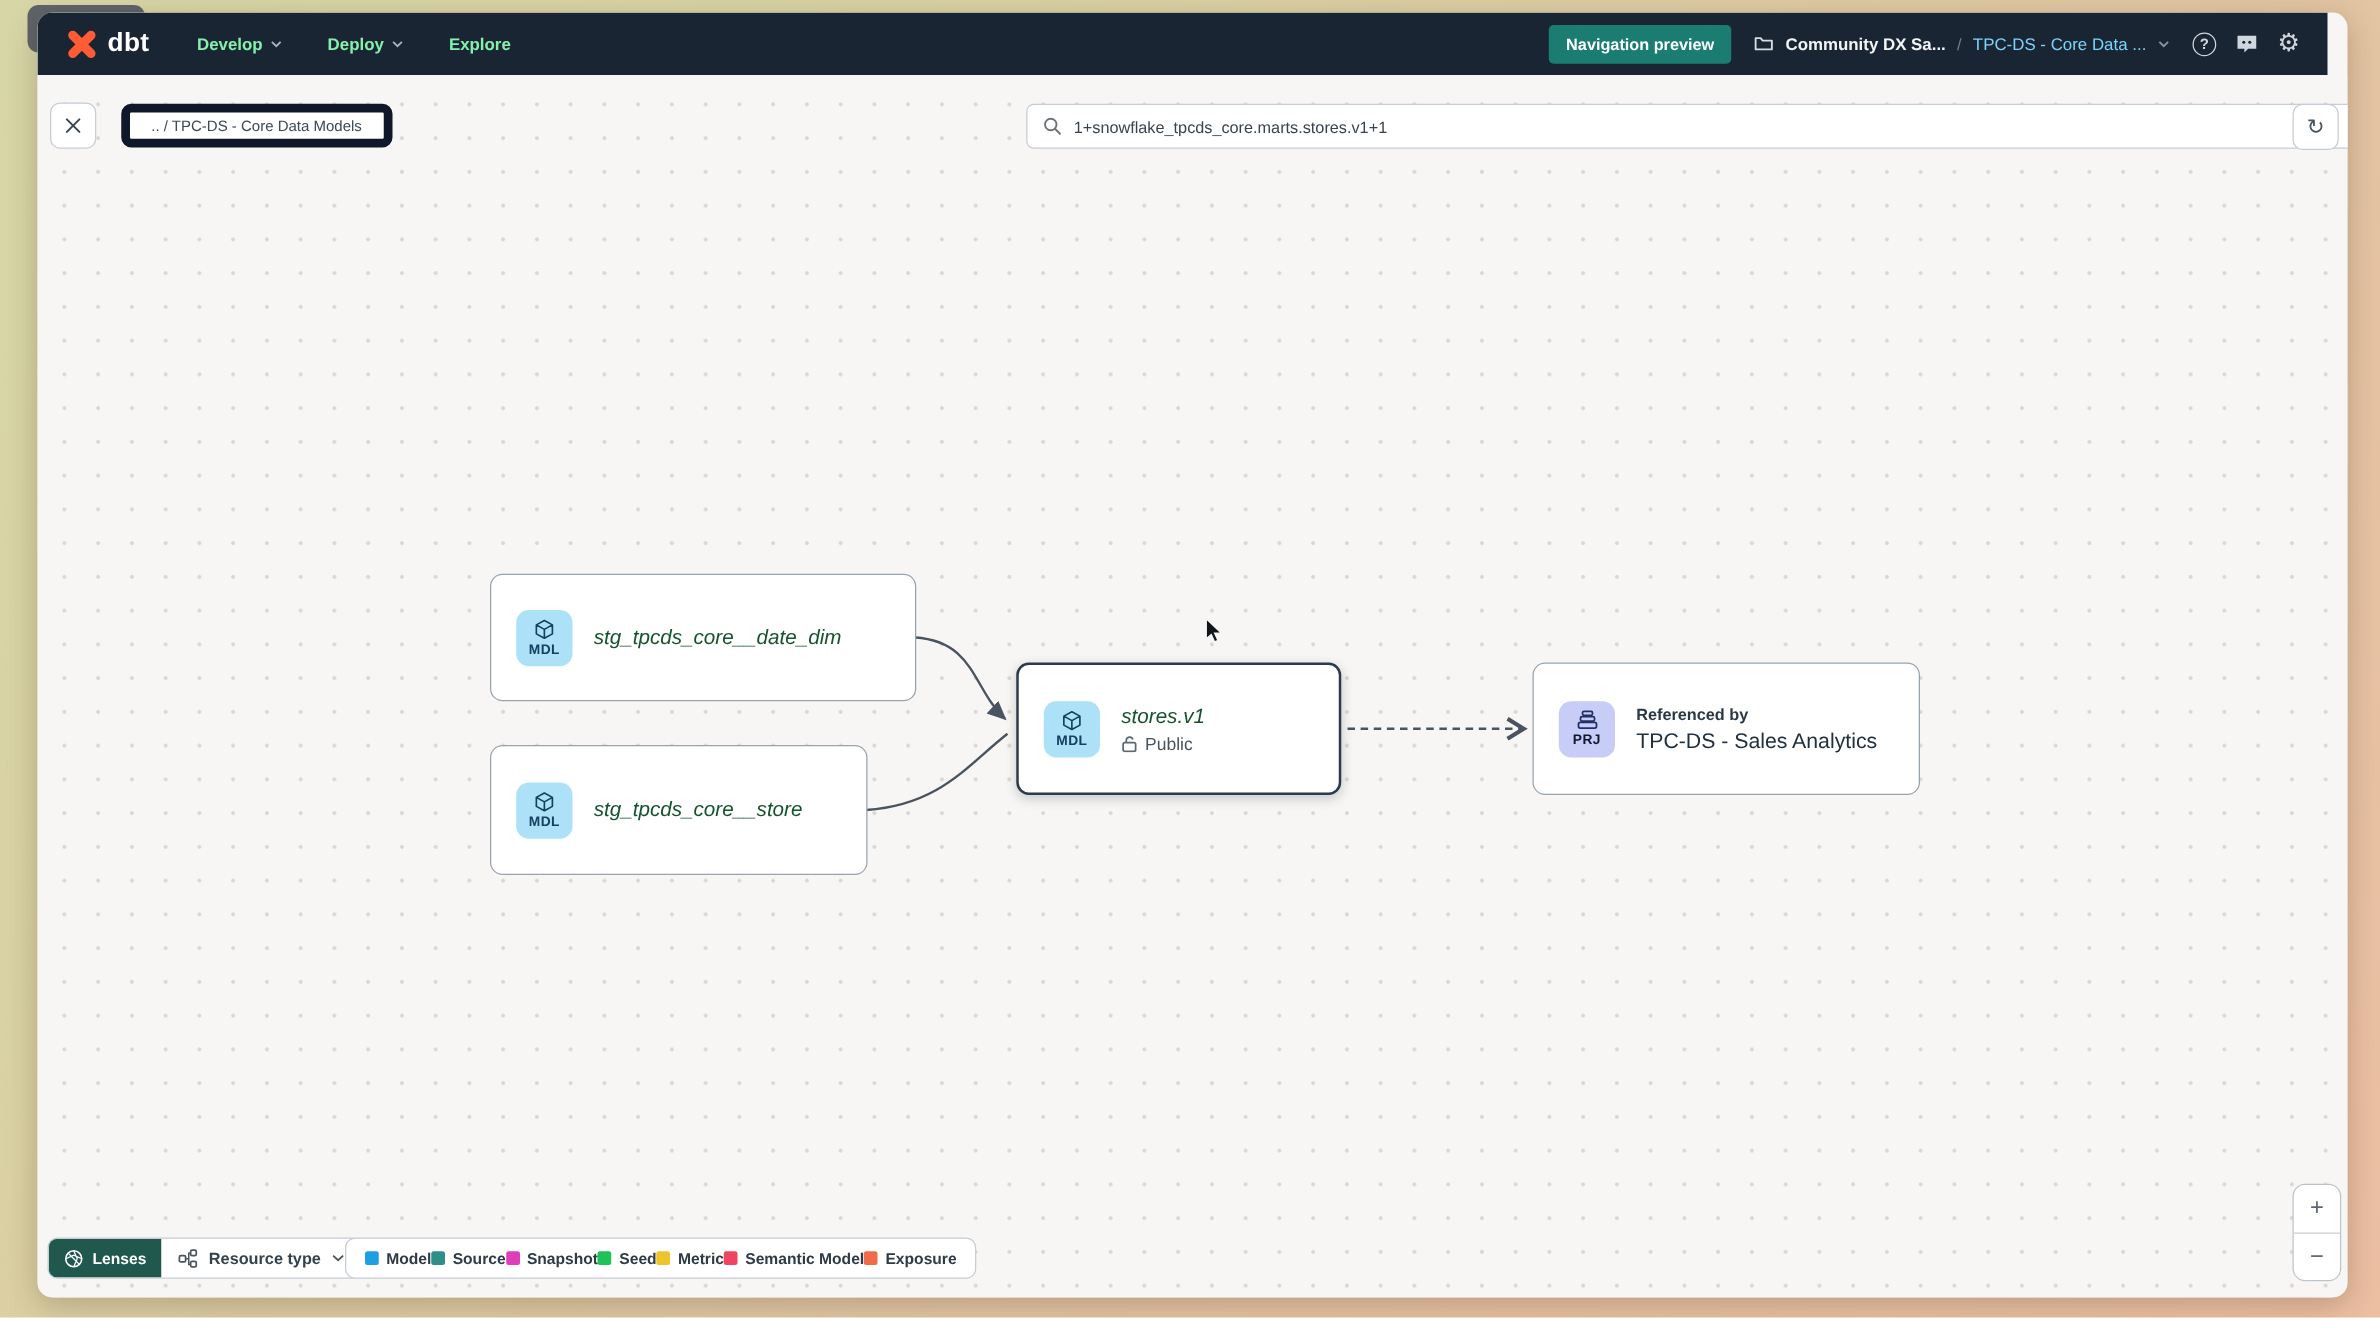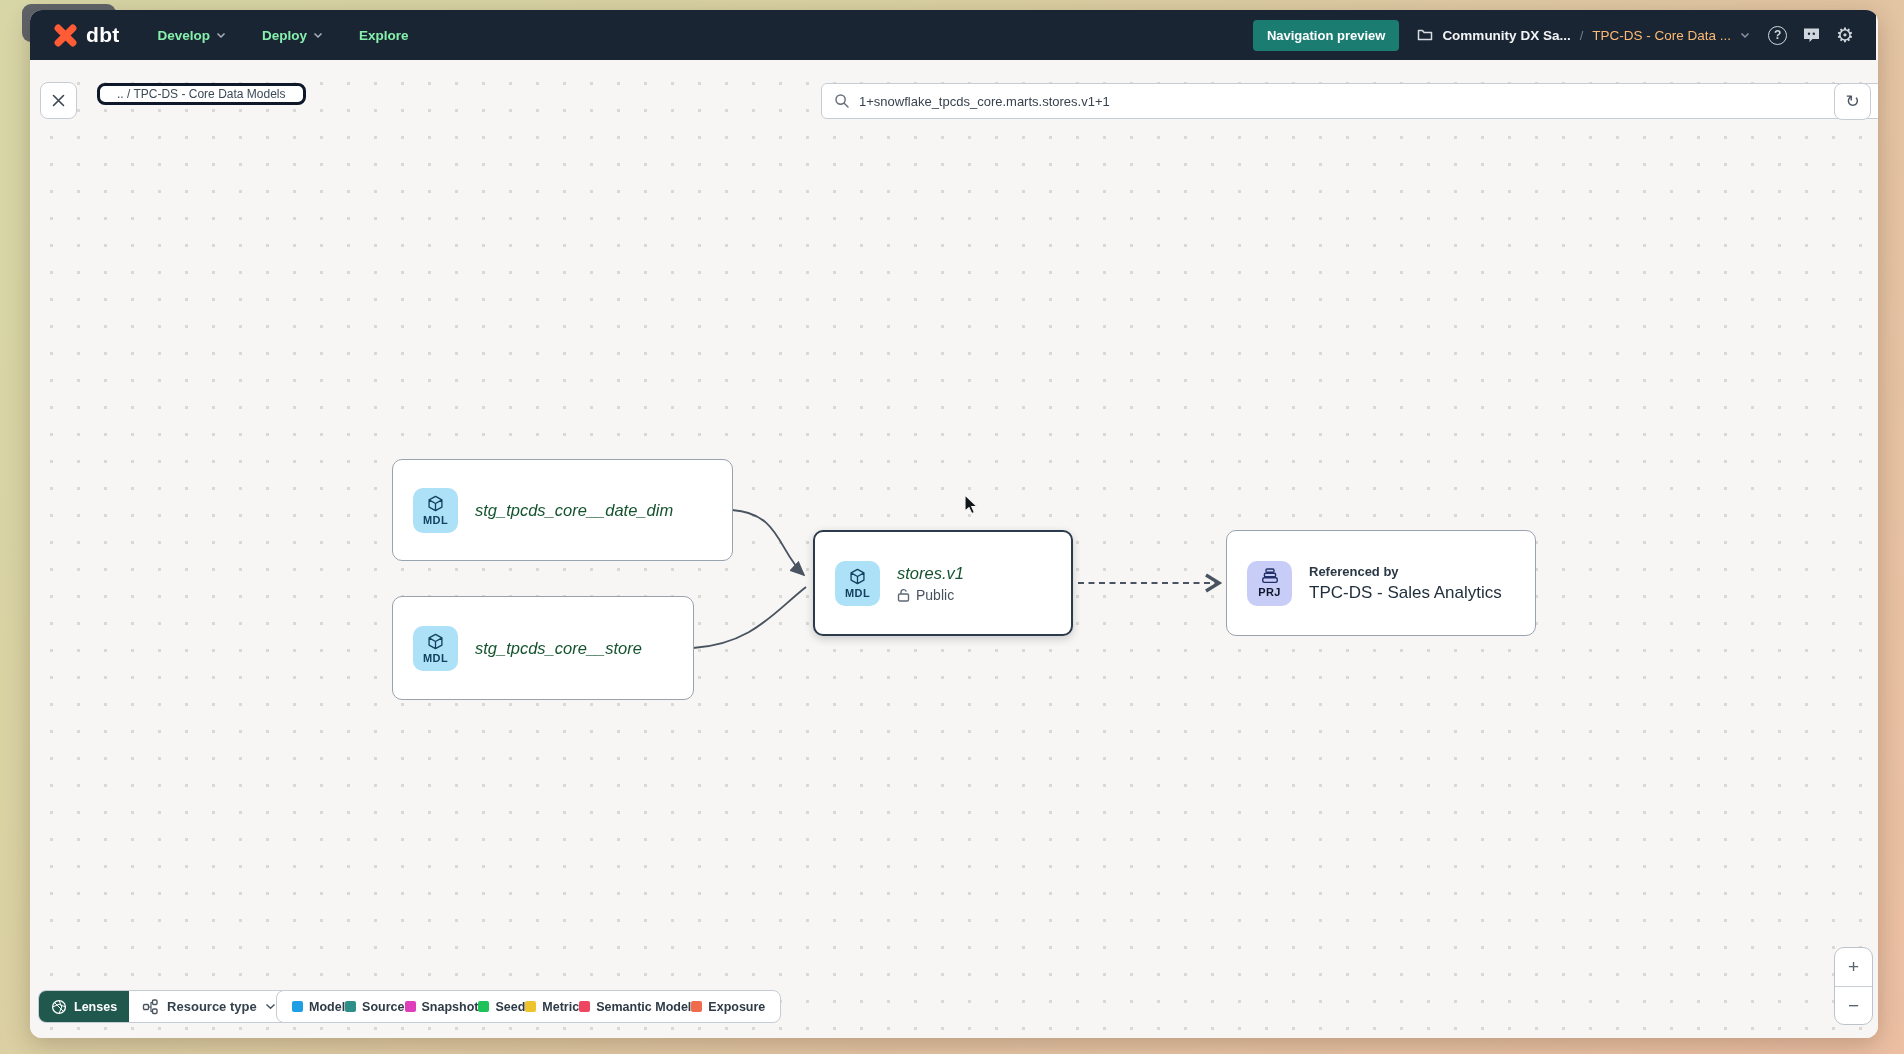--- a/index.html
+++ b/index.html
@@ -10,50 +10,50 @@
   
   .screen-pill { position:absolute; left:22px; top:4px; width:94px; height:38px;
     background:#5f646a; border-radius:9px; display:flex; align-items:center; justify-content:center; }
 
   
   .window { position:absolute; left:30px; top:10px; width:1848px; height:1028px;
     border-radius:12px; overflow:hidden; background:#f7f6f4;
     box-shadow:0 6px 24px rgba(60,40,20,.25); }
 
   
-  .navbar { position:absolute; left:0; top:0; right:2px; height:50px; background:#1a2533;
+  .navbar { position:absolute; left:0; top:0; right:16px; height:50px; background:#1a2533;
     display:flex; align-items:center; padding:0 22px; z-index:30; }
   .logo { display:flex; align-items:center; gap:7px; }
   .logo-text { color:#fff; font-size:21px; font-weight:700; letter-spacing:.3px; }
   .nav-menu { display:flex; align-items:center; gap:36px; margin-left:38px; }
   .nav-item { display:flex; align-items:center; gap:6px; color:#86efac; font-size:13.5px;
     font-weight:700; cursor:pointer; }
   .nav-right { margin-left:auto; display:flex; align-items:center; gap:18px; }
   .nav-preview-btn { background:#1b7d72; color:#fff; font-size:13px; font-weight:700;
     padding:8px 14px; border-radius:4px; border:none; cursor:pointer; font-family:inherit; }
   .breadcrumb { display:flex; align-items:center; gap:9px; }
   .crumb-project { color:#f2f4f6; font-size:13.5px; font-weight:700; }
   .crumb-sep { color:#76818d; font-size:13px; }
-  .crumb-current { color:#fdba74; font-size:13.5px;text-align:center; }
+  .crumb-current { color:#7dd3fc; font-size:13.5px;text-align:center; }
   .nav-icons { display:flex; align-items:center; gap:15px; }
   .circle-q { width:19px; height:19px; border:1.7px solid #cfd6dd; border-radius:50%;
     color:#cfd6dd; font-size:12px; font-weight:700; display:flex; align-items:center; justify-content:center; }
   .gear-glyph { color:#cfd6dd; font-size:20px; line-height:1; }
 
   
   .canvas { position:absolute; left:0; top:50px; right:0; bottom:0; background:#f7f6f4;
     background-image:radial-gradient(circle,#d9d8d4 1.6px, transparent 1.7px);
     background-size:27px 27px; background-position:8px 10px; }
 
   
   .btn-box { position:absolute; background:#fff; border:1px solid #c6ccd3; border-radius:8px;
     display:flex; align-items:center; justify-content:center; cursor:pointer; z-index:20; }
   .close-btn { left:10px; top:72px; width:37px; height:37px; }
-  .path-chip { position:absolute; left:67px; top:73px; height:22px; padding:0 17px;
-    background:#fff; border:3px solid #0f172a; border-radius:8px; display:flex; align-items:center;
+  .path-chip { position:absolute; left:67px; top:73px; height:35px; padding:0 17px;
+    background:#fff; border:7px solid #0f172a; border-radius:8px; display:flex; align-items:center;
     font-size:12px; color:#3b4956; z-index:20; cursor:pointer; }
   .search-bar { position:absolute; left:791px; top:73px; width:1092px; height:36px;
     background:#fff; border:1px solid #c6ccd3; border-radius:6px; display:flex; align-items:center;
     gap:9px; padding:0 12px; z-index:20; }
   .search-text { font-size:13px; color:#39434e; flex:1; border:none; outline:none;
     font-family:inherit; background:transparent; }
   .info-badge { width:17px; height:17px; border:1.4px solid #99a1ab; border-radius:50%;
     color:#8a939e; font-size:10.5px; font-weight:700; display:flex; align-items:center;
     justify-content:center; font-family:"Liberation Serif", serif; font-style:italic; }
   .refresh-btn { left:1804px; top:73px; width:37px; height:37px; font-size:17px; color:#49545f; }

